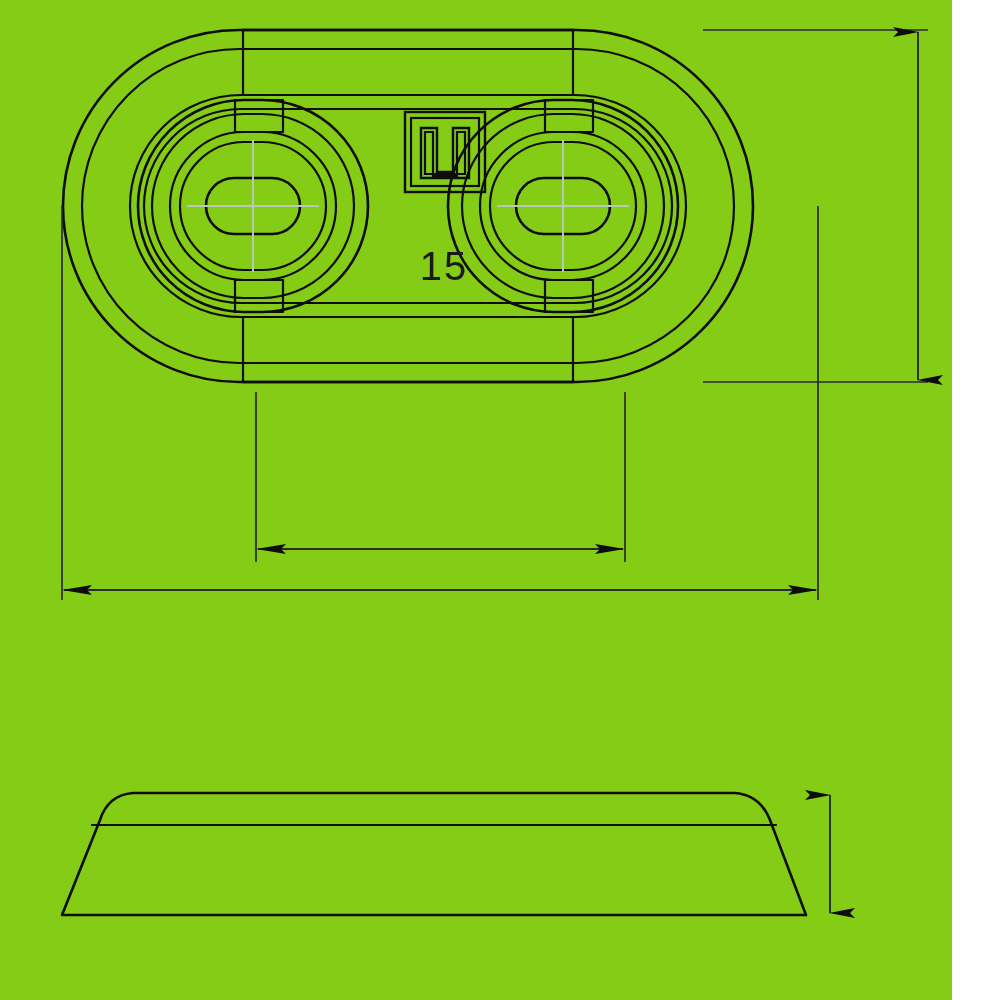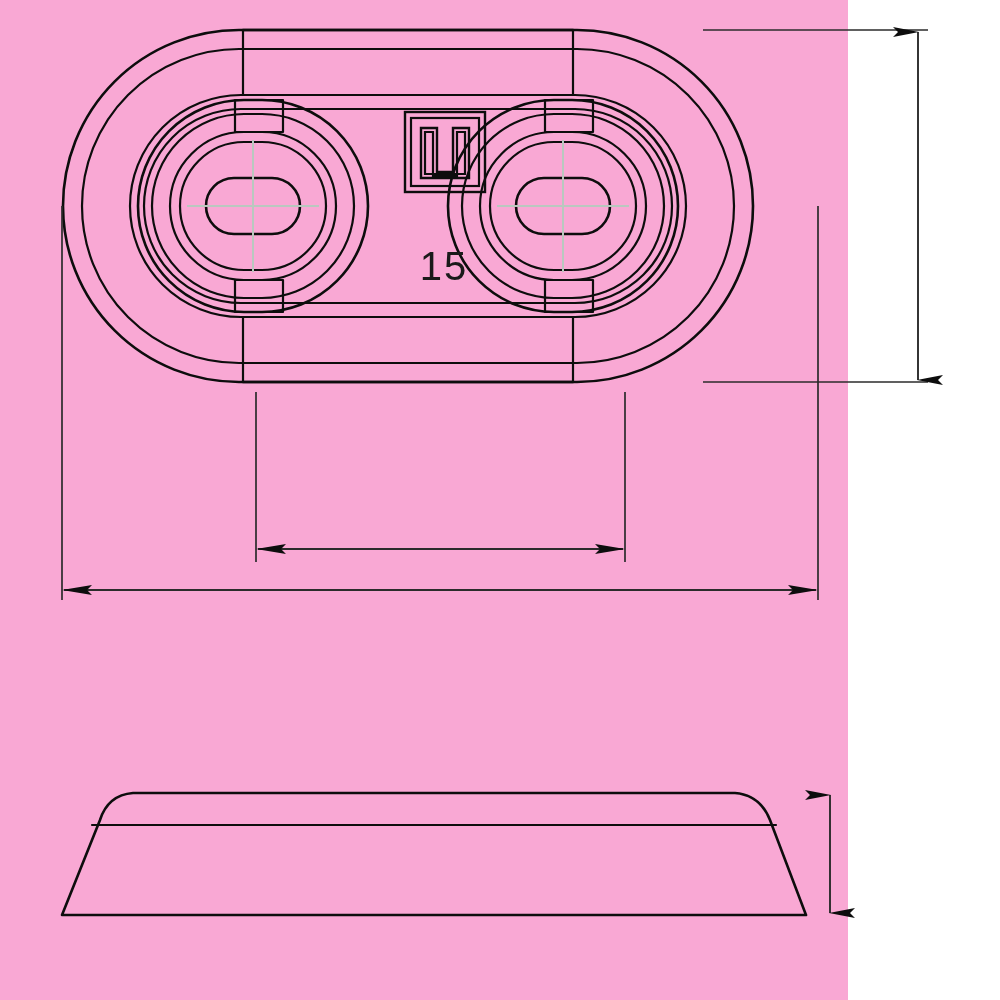--- a/index.html
+++ b/index.html
@@ -9,23 +9,23 @@
     background: #ffffff;
   }
   body {
     width: 1000px;
     height: 1000px;
     font-family: "Liberation Sans", sans-serif;
     overflow: hidden;
   }
   #drawing-root {
     position: relative;
-    width: 848px;
+    width: 952px;
     height: 1000px;
-    background: #f9a8d4;
+    background: #84cc16;
   }
   #cad-svg {
     display: block;
     width: 1000px;
     height: 1000px;
   }
   .part-line {
     fill: none;
     stroke: #0d0d0d;
     stroke-width: 2.6;

